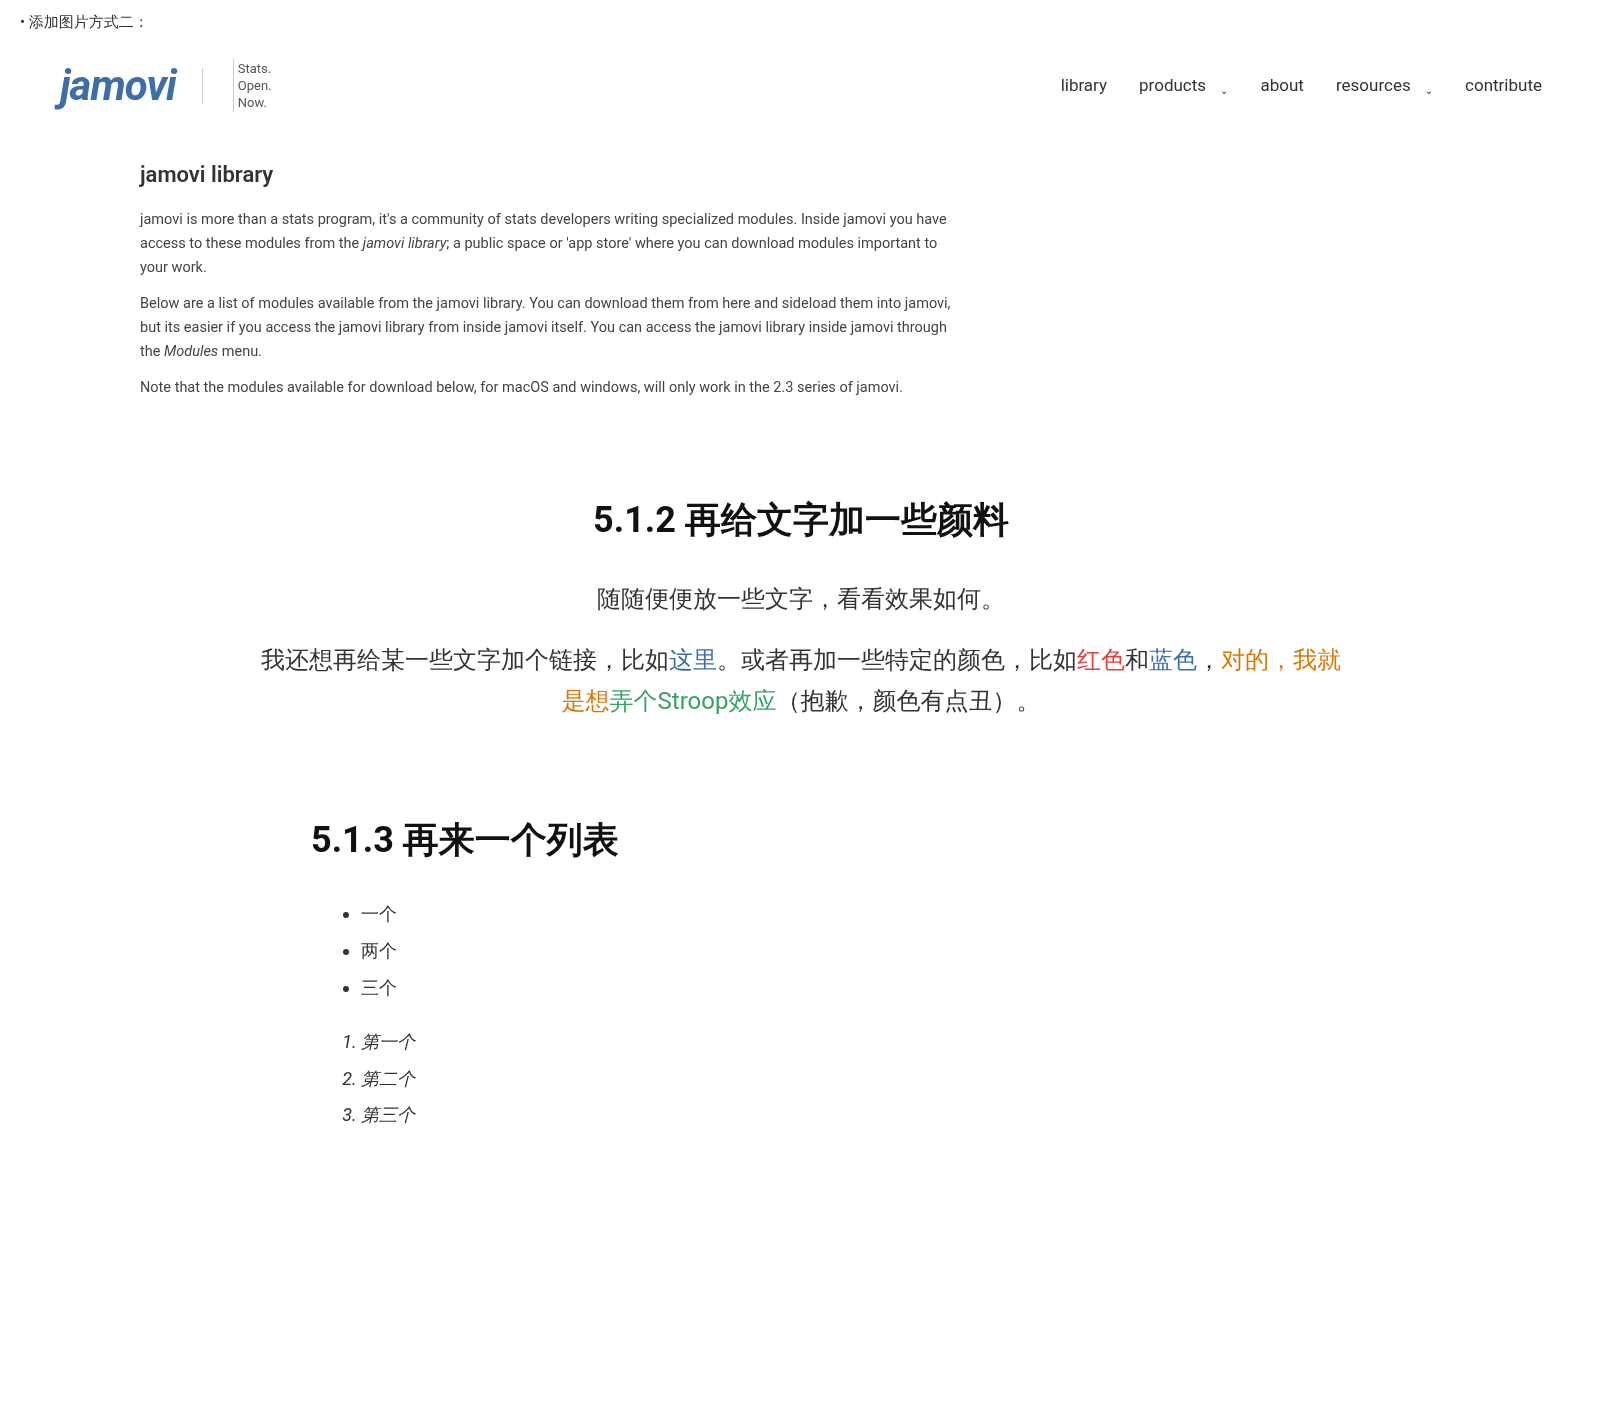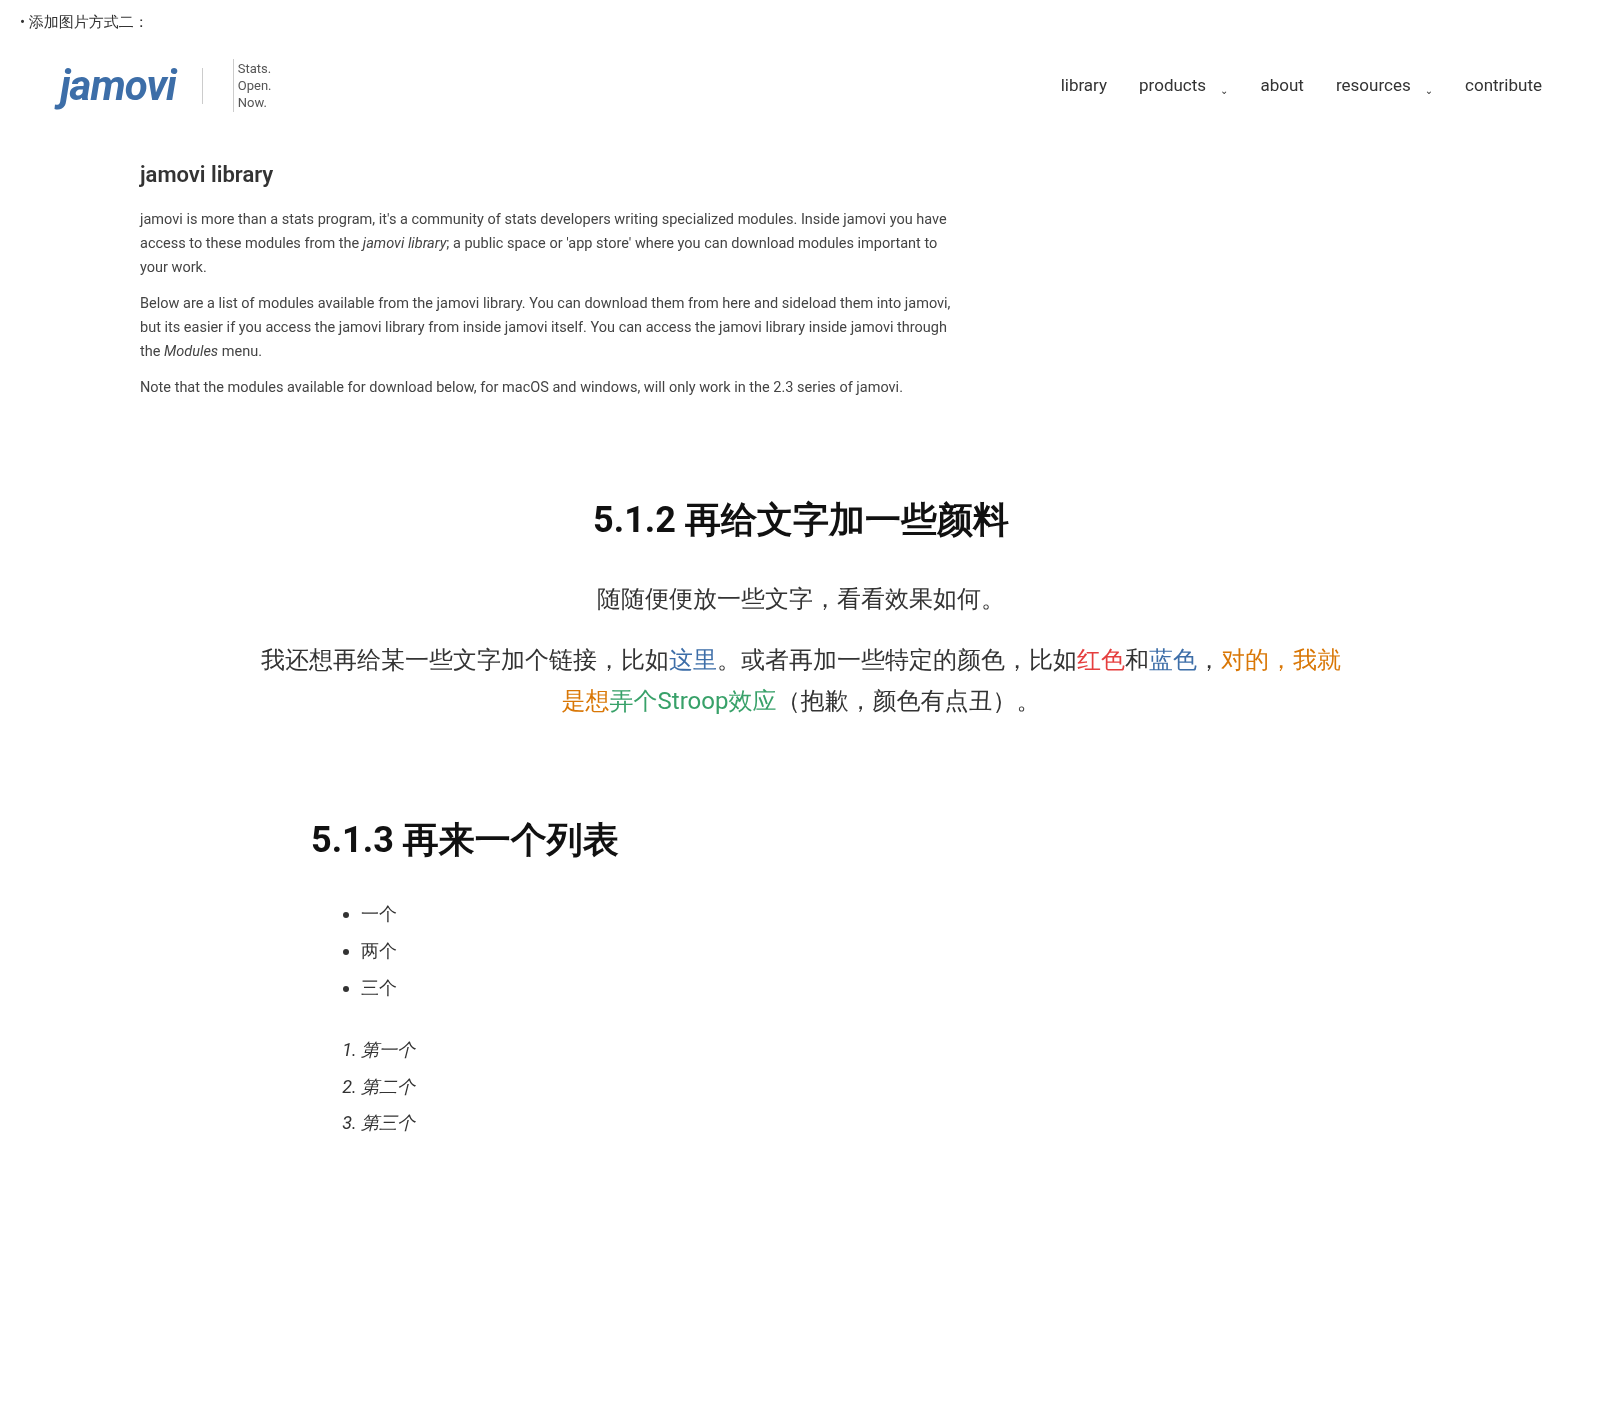--- a/index.html
+++ b/index.html
@@ -164,21 +164,21 @@
     .section-heading-medium {
       font-size: 36px;
       font-weight: 700;
       color: #111;
       margin: 50px 0 30px 0;
     }
 
     .bullet-list {
       list-style: disc;
       padding-left: 50px;
-      margin-bottom: 32px;
+      margin-bottom: 24px;
     }
 
     .bullet-list li {
       font-size: 18px;
       color: #333;
       margin-bottom: 6px;
       line-height: 1.7;
     }
 
     .ordered-list {

